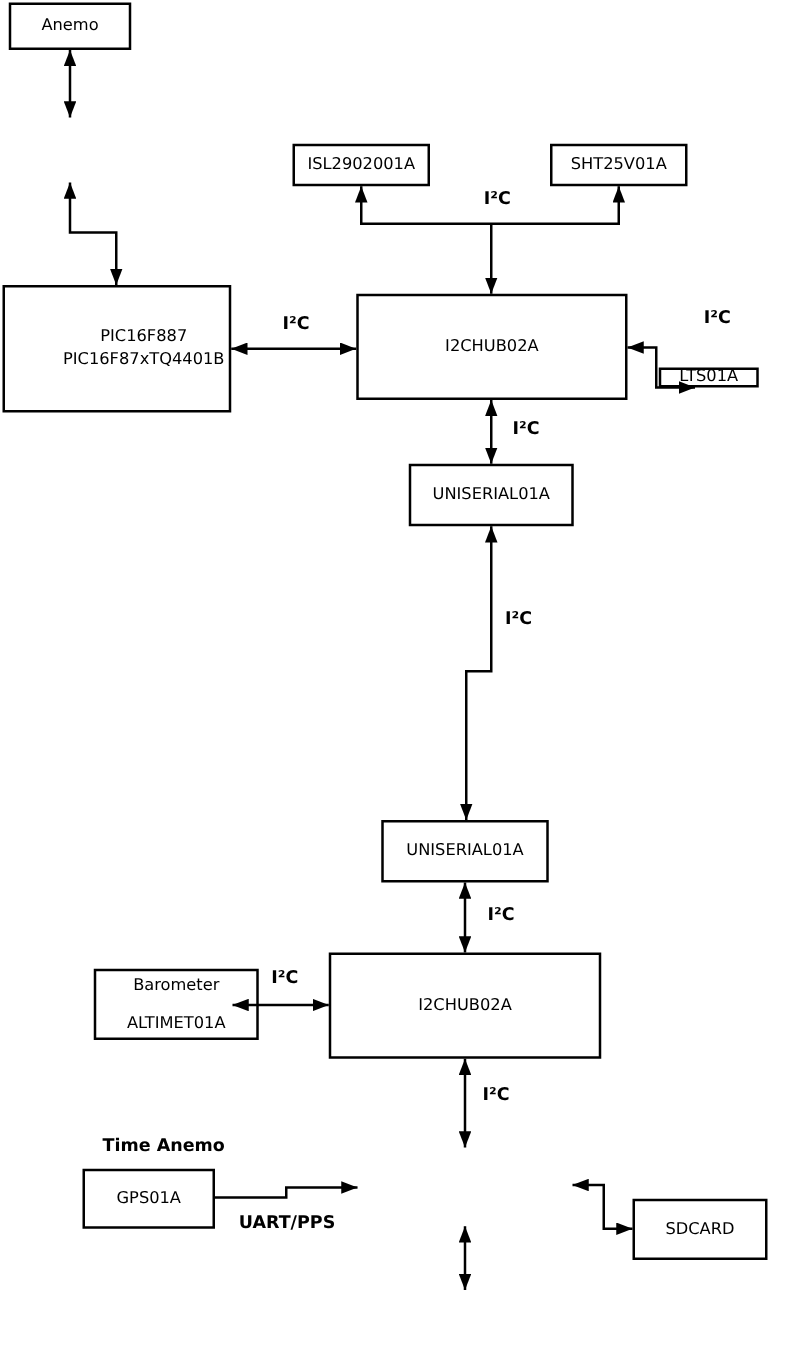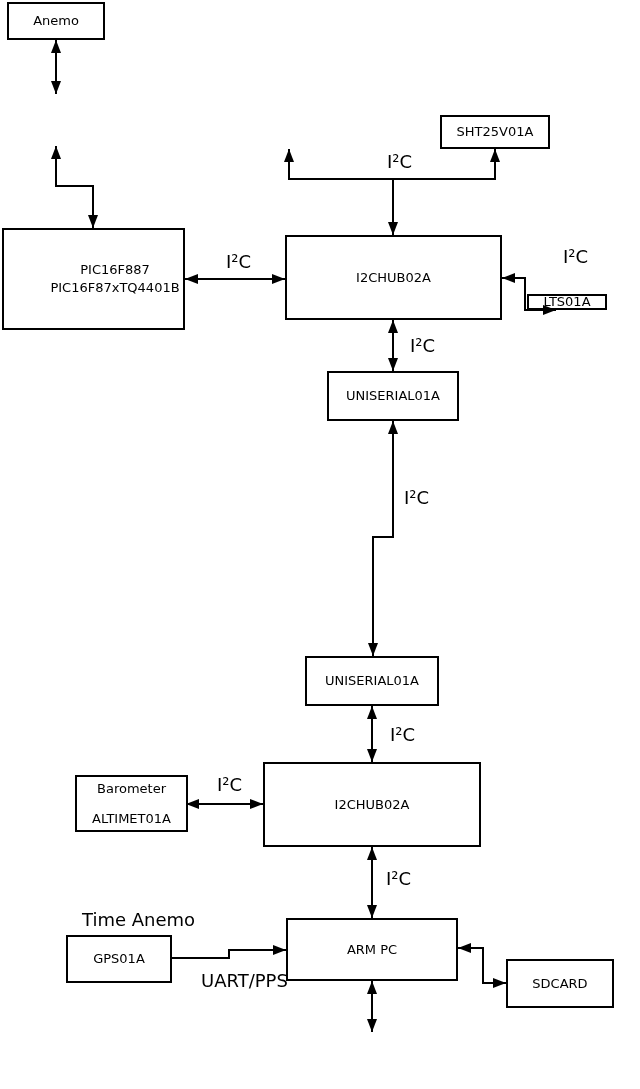--- a/index.html
+++ b/index.html
@@ -27,23 +27,24 @@
     justify-content: center;
     text-align: center;
     font-size: 13px;
     line-height: 1.35;
   }
   .node-line {
     white-space: nowrap;
   }
   .edge-label {
     position: absolute;
-    font-size: 18px;
+    font-size: 14px;
     line-height: 1.1;
     white-space: nowrap;
+    font-weight: bold;
   }
   #edges {
     position: absolute;
     left: 0;
     top: 0;
     pointer-events: none;
   }
   .edge {
     fill: none;
     stroke: #000000;
@@ -54,60 +55,60 @@
 <body>
 
 <div id="diagram">
   <div class="node" style="left: 7px; top: 2px; width: 98px; height: 38px;">
       <div class="node-line">Anemo</div>
     </div>
     <div class="node" style="left: 2px; top: 228px; width: 183px; height: 102px; padding-left: 43px;">
       <div class="node-line">PIC16F887</div>
       <div class="node-line">PIC16F87xTQ4401B</div>
     </div>
+    <div class="node" style="left: 234px; top: 115px; width: 110px; height: 34px;">
+      <div class="node-line">ISL2902001A</div>
+    </div>
     <div class="node" style="left: 440px; top: 115px; width: 110px; height: 34px;">
       <div class="node-line">SHT25V01A</div>
     </div>
     <div class="node" style="left: 285px; top: 235px; width: 217px; height: 85px;">
       <div class="node-line">I2CHUB02A</div>
     </div>
     <div class="node" style="left: 527px; top: 294px; width: 80px; height: 16px;">
       <div class="node-line">LTS01A</div>
     </div>
     <div class="node" style="left: 327px; top: 371px; width: 132px; height: 50px;">
       <div class="node-line">UNISERIAL01A</div>
     </div>
     <div class="node" style="left: 305px; top: 656px; width: 134px; height: 50px;">
       <div class="node-line">UNISERIAL01A</div>
     </div>
-    <div class="node" style="left: 75px; top: 775px; width: 113px; height: 57px; gap: 12px;">
+    <div class="node" style="left: 75px; top: 775px; width: 132px; height: 57px; gap: 12px;">
       <div class="node-line">Barometer</div>
       <div class="node-line">ALTIMET01A</div>
     </div>
     <div class="node" style="left: 263px; top: 762px; width: 218px; height: 85px;">
       <div class="node-line">I2CHUB02A</div>
     </div>
     <div class="node" style="left: 66px; top: 935px; width: 106px; height: 48px;">
       <div class="node-line">GPS01A</div>
-    </div>
-    <div class="node" style="left: 286px; top: 918px; width: 172px; height: 63px;">
-      <div class="node-line">ARM PC</div>
     </div>
     <div class="node" style="left: 506px; top: 959px; width: 108px; height: 49px;">
       <div class="node-line">SDCARD</div>
     </div>
     <div class="edge-label" style="left: 387px; top: 152px;">I²C</div>
     <div class="edge-label" style="left: 226px; top: 252px;">I²C</div>
     <div class="edge-label" style="left: 563px; top: 247px;">I²C</div>
     <div class="edge-label" style="left: 410px; top: 336px;">I²C</div>
     <div class="edge-label" style="left: 404px; top: 488px;">I²C</div>
     <div class="edge-label" style="left: 390px; top: 725px;">I²C</div>
     <div class="edge-label" style="left: 217px; top: 775px;">I²C</div>
     <div class="edge-label" style="left: 386px; top: 869px;">I²C</div>
-    <div class="edge-label" style="left: 201px; top: 971px;">UART/PPS</div>
+    <div class="edge-label" style="left: 191px; top: 971px;">UART/PPS</div>
     <div class="edge-label" style="left: 82px; top: 910px;">Time Anemo</div>
     <svg id="edges" width="640" height="1089" viewBox="0 0 640 1089" xmlns="http://www.w3.org/2000/svg">
     <defs>
       <marker id="arrowhead" viewBox="0 0 13 10" refX="13" refY="5" markerWidth="13" markerHeight="10" markerUnits="userSpaceOnUse" orient="auto-start-reverse">
         <path d="M0,0 L13,5 L0,10 z" fill="#000000"></path>
       </marker>
     </defs>
   <polyline points="56,40 56,94" class="edge" marker-start="url(#arrowhead)" marker-end="url(#arrowhead)"></polyline>
       <polyline points="56,146 56,186 93,186 93,228" class="edge" marker-start="url(#arrowhead)" marker-end="url(#arrowhead)"></polyline>
       <polyline points="185,279 285,279" class="edge" marker-start="url(#arrowhead)" marker-end="url(#arrowhead)"></polyline>

